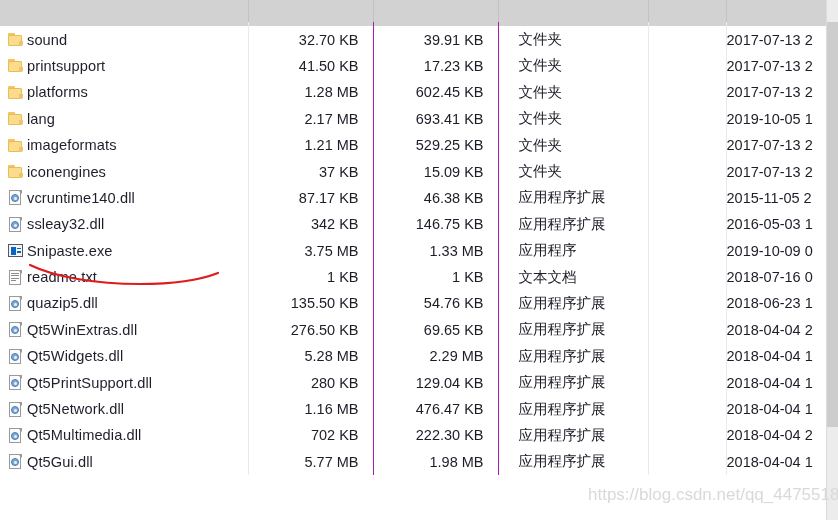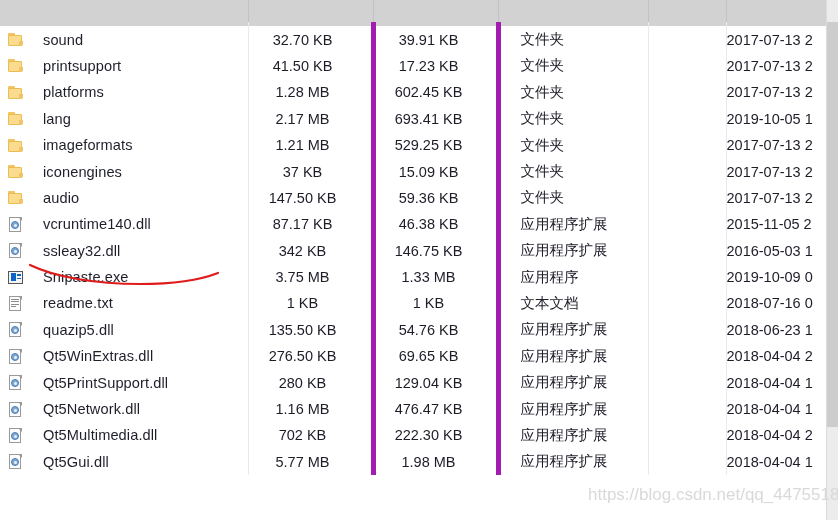--- a/index.html
+++ b/index.html
@@ -58,39 +58,39 @@
   .col-date  { width: 100px; }
 
   .row { background: #ffffff; }
   .row.selected td { background: #d2d2d2; }
 
   td.c-name {
     padding-left: 7px;
     border-right: 1px solid #eaeaea;
   }
   td.c-size, td.c-size2 {
-    text-align: center;
+    text-align: right;
     padding-right: 14px;
-    border-right: 5px solid #a21caf;
+    border-right: 1px solid #a21caf;
   }
   td.c-type {
     padding-left: 20px;
     border-right: 1px solid #eaeaea;
   }
   td.c-gap {
     border-right: 1px solid #eaeaea;
   }
   td.c-date {
     color: #1d1d28;
   }
 
   .name-cell {
     display: flex;
     align-items: center;
-    gap: 19px;
+    gap: 3px;
     height: 26.4px;
   }
   .fname {
     font-size: 14.6px;
     color: #1f1f2b;
     letter-spacing: .1px;
   }
 
   
   .ico { width: 17px; height: 17px; flex: 0 0 17px; position: relative; }
@@ -348,37 +348,20 @@
           </td>
           <td class="c-size">37 KB</td>
           <td class="c-size2">15.09 KB</td>
           <td class="c-type">文件夹</td>
           <td class="c-gap"></td>
           <td class="c-date">2017-07-13 2</td>
         </tr>
         <tr class="row">
           <td class="c-name">
             <div class="name-cell">
-              <span class="ico ico-folder">
-                <span class="tab"></span>
-                <span class="body"></span>
-                <span class="flap"></span>
-              </span>
-              <span class="fname">audio</span>
-            </div>
-          </td>
-          <td class="c-size">147.50 KB</td>
-          <td class="c-size2">59.36 KB</td>
-          <td class="c-type">文件夹</td>
-          <td class="c-gap"></td>
-          <td class="c-date">2017-07-13 2</td>
-        </tr>
-        <tr class="row">
-          <td class="c-name">
-            <div class="name-cell">
               <span class="ico ico-doc ico-dll">
                 <span class="page"></span>
                 <span class="fold"></span>
                 <span class="gear"></span>
               </span>
               <span class="fname">vcruntime140.dll</span>
             </div>
           </td>
           <td class="c-size">87.17 KB</td>
           <td class="c-size2">46.38 KB</td>
@@ -476,20 +459,37 @@
           <td class="c-date">2018-04-04 2</td>
         </tr>
         <tr class="row">
           <td class="c-name">
             <div class="name-cell">
               <span class="ico ico-doc ico-dll">
                 <span class="page"></span>
                 <span class="fold"></span>
                 <span class="gear"></span>
               </span>
+              <span class="fname">Qt5Widgets.dll</span>
+            </div>
+          </td>
+          <td class="c-size">5.28 MB</td>
+          <td class="c-size2">2.29 MB</td>
+          <td class="c-type">应用程序扩展</td>
+          <td class="c-gap"></td>
+          <td class="c-date">2018-04-04 1</td>
+        </tr>
+        <tr class="row">
+          <td class="c-name">
+            <div class="name-cell">
+              <span class="ico ico-doc ico-dll">
+                <span class="page"></span>
+                <span class="fold"></span>
+                <span class="gear"></span>
+              </span>
               <span class="fname">Qt5PrintSupport.dll</span>
             </div>
           </td>
           <td class="c-size">280 KB</td>
           <td class="c-size2">129.04 KB</td>
           <td class="c-type">应用程序扩展</td>
           <td class="c-gap"></td>
           <td class="c-date">2018-04-04 1</td>
         </tr>
         <tr class="row">

